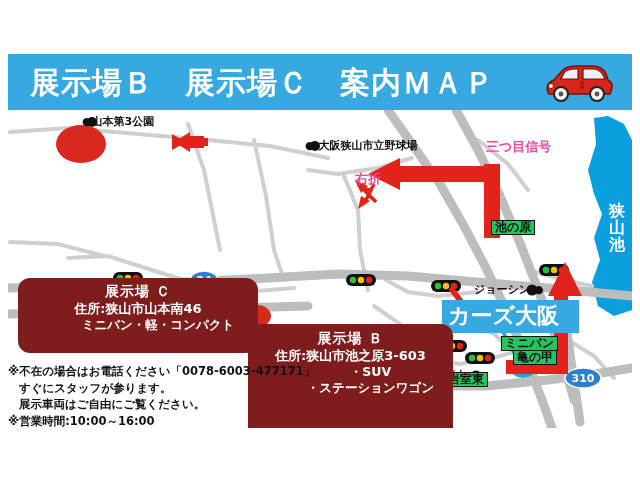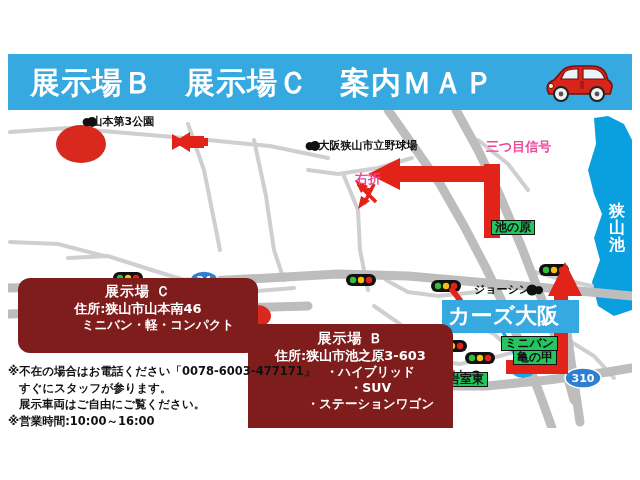--- a/index.html
+++ b/index.html
@@ -296,21 +296,20 @@
 
     <div class="callout" id="calloutC">
       <div class="t1">展示場 Ｃ</div>
       <div class="t2">住所:狭山市山本南46</div>
       <div class="t3">ミニバン・軽・コンパクト</div>
     </div>
 
     <div class="callout" id="calloutB">
       <div class="t1">展示場 Ｂ</div>
       <div class="t2">住所:狭山市池之原3-603</div>
-      <div class="t3">・ハイブリッド</div>
       <div class="t3">・SUV</div>
       <div class="t3">・ステーションワゴン</div>
     </div>
 
   </div>
 
   <div class="notes">
     <div>※不在の場合はお電話ください「0078-6003-477171」</div>
     <div class="ind">すぐにスタッフが参ります。</div>
     <div class="ind">展示車両はご自由にご覧ください。</div>

